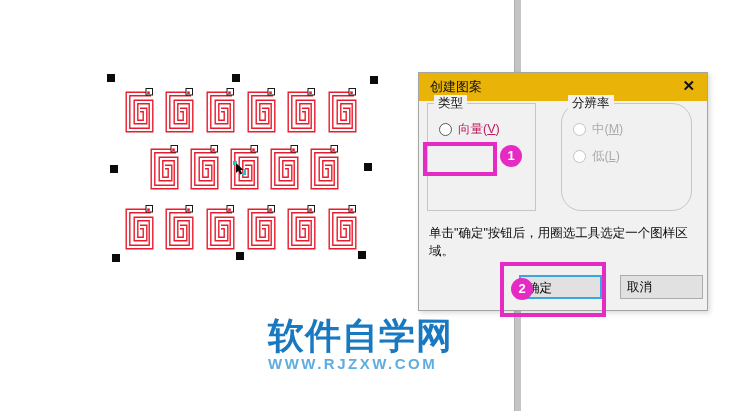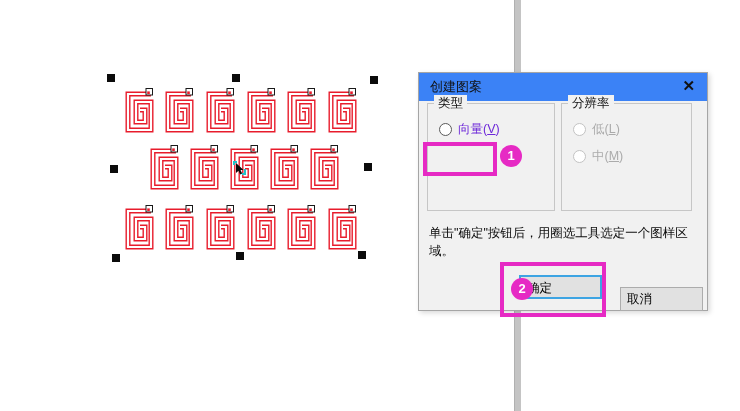--- a/index.html
+++ b/index.html
@@ -13,39 +13,39 @@
   .handle{position:absolute;width:8px;height:8px;background:#0b0b0b;z-index:1;}
 
   
   .spiral{position:absolute;z-index:1;}
 
   .cursor{position:absolute;z-index:2;}
 
   
   .dialog{position:absolute;left:418px;top:72px;width:290px;height:239px;
     background:#f1f1f1;border:1px solid #a5a5a5;z-index:3;box-shadow:2px 2px 5px rgba(0,0,0,.15);}
-  .titlebar{position:relative;height:28px;background:#3b82f6;display:flex;align-items:center;}
+  .titlebar{position:relative;height:28px;background:#eab308;display:flex;align-items:center;}
   .titlebar .title{font-size:13px;color:#111;padding-left:11px;}
   .titlebar .close{position:absolute;right:12px;top:4px;font-size:15px;color:#111;font-weight:bold;cursor:pointer;line-height:18px;}
   .groups{position:absolute;left:0;top:30px;width:100%;height:110px;}
   .group{position:absolute;top:0;height:108px;border:1px solid #c6c6c6;background:transparent;}
-  .group.g0{left:8px;width:128px;}
-  .group.g1{left:142px;width:131px;}
+  .group.g0{left:8px;width:109px;}
+  .group.g1{left:142px;width:131px;border-radius:20px;}
   .glabel{position:absolute;top:-9px;left:6px;background:#f1f1f1;padding:0 4px;font-size:12.5px;color:#111;}
   .opts{display:flex;flex-direction:column;gap:10px;padding:17px 0 0 11px;}
-  .radio{display:flex;align-items:center;gap:6px;font-size:12.5px;color:#6d28d9;cursor:pointer;height:17px;}
+  .radio{display:flex;align-items:center;gap:6px;font-size:12.5px;color:#be185d;cursor:pointer;height:17px;}
   .rb{width:13px;height:13px;border-radius:50%;border:1px solid #5a5a5a;background:#fff;position:relative;flex:0 0 13px;}
   .rb.sel::after{content:"";position:absolute;left:3px;top:3px;width:5px;height:5px;border-radius:50%;background:#000;}
   .radio.dis{color:#ababab;}
   .radio.dis .rb{border-color:#c3c3c3;}
   .instruction{position:absolute;left:10px;top:151px;width:266px;font-size:12.5px;line-height:18px;color:#0a0a0a;}
   .btn{position:absolute;top:202px;width:83px;height:24px;font-size:12.5px;color:#000;
     background:#e1e1e1;border:1px solid #acacac;text-align:left;line-height:21px;cursor:pointer;}
   .btn.ok{left:100px;border:2px solid var(--accent-blue);}
-  .btn.cancel{left:201px;margin-top:12px;}
+  .btn.cancel{left:201px;}
 
   
   .ann-rect{position:absolute;border:4px solid var(--magenta);z-index:5;background:transparent;}
   .badge{position:absolute;width:22px;height:22px;border-radius:50%;background:var(--magenta);
     color:#fff;font-size:13px;font-weight:bold;text-align:center;line-height:22px;z-index:6;}
 
   
   .logo{position:absolute;left:268px;top:317px;z-index:1;}
   .logo .t{font-size:36px;font-weight:bold;letter-spacing:1px;line-height:38px;}
   .logo .u{font-size:15px;font-weight:bold;letter-spacing:2.5px;line-height:17px;}
@@ -194,33 +194,37 @@
         <span class="rb"></span>
         <span>向量(<u>V</u>)</span>
       </label>
           </div>
         </div>
         <div class="group g1">
      <span class="glabel">分辨率</span>
      <div class="opts">
             <label class="radio dis">
         <span class="rb"></span>
-        <span>低(<u>L</u>)</span>
+        <span>中(<u>M</u>)</span>
       </label>
             <label class="radio dis">
         <span class="rb"></span>
-        <span>中(<u>M</u>)</span>
+        <span>低(<u>L</u>)</span>
       </label>
           </div>
         </div>
       </div>
     <div class="instruction">单击"确定"按钮后，用圈选工具选定一个图样区域。</div>
     <button class="btn ok">确定</button>
     <button class="btn cancel">取消</button>
   </div>
 
   <div class="ann-rect" id="annrect1" style="left: 423px; top: 142px; width: 74px; height: 34px;"></div>
   <div class="badge" id="badge1" style="left: 500px; top: 145px;">1</div>
   <div class="ann-rect" id="annrect2" style="left: 500px; top: 262px; width: 106px; height: 55px;"></div>
   <div class="badge" id="badge2" style="left: 511px; top: 278px;">2</div>
 
+  <div class="logo">
+    <div class="t" id="logoTitle" style="color: rgb(24, 120, 192);">软件自学网</div>
+    <div class="u" id="logoUrl" style="color: rgb(95, 173, 224);">WWW.RJZXW.COM</div>
+  </div>
 
 </div>
 
 </body></html>

